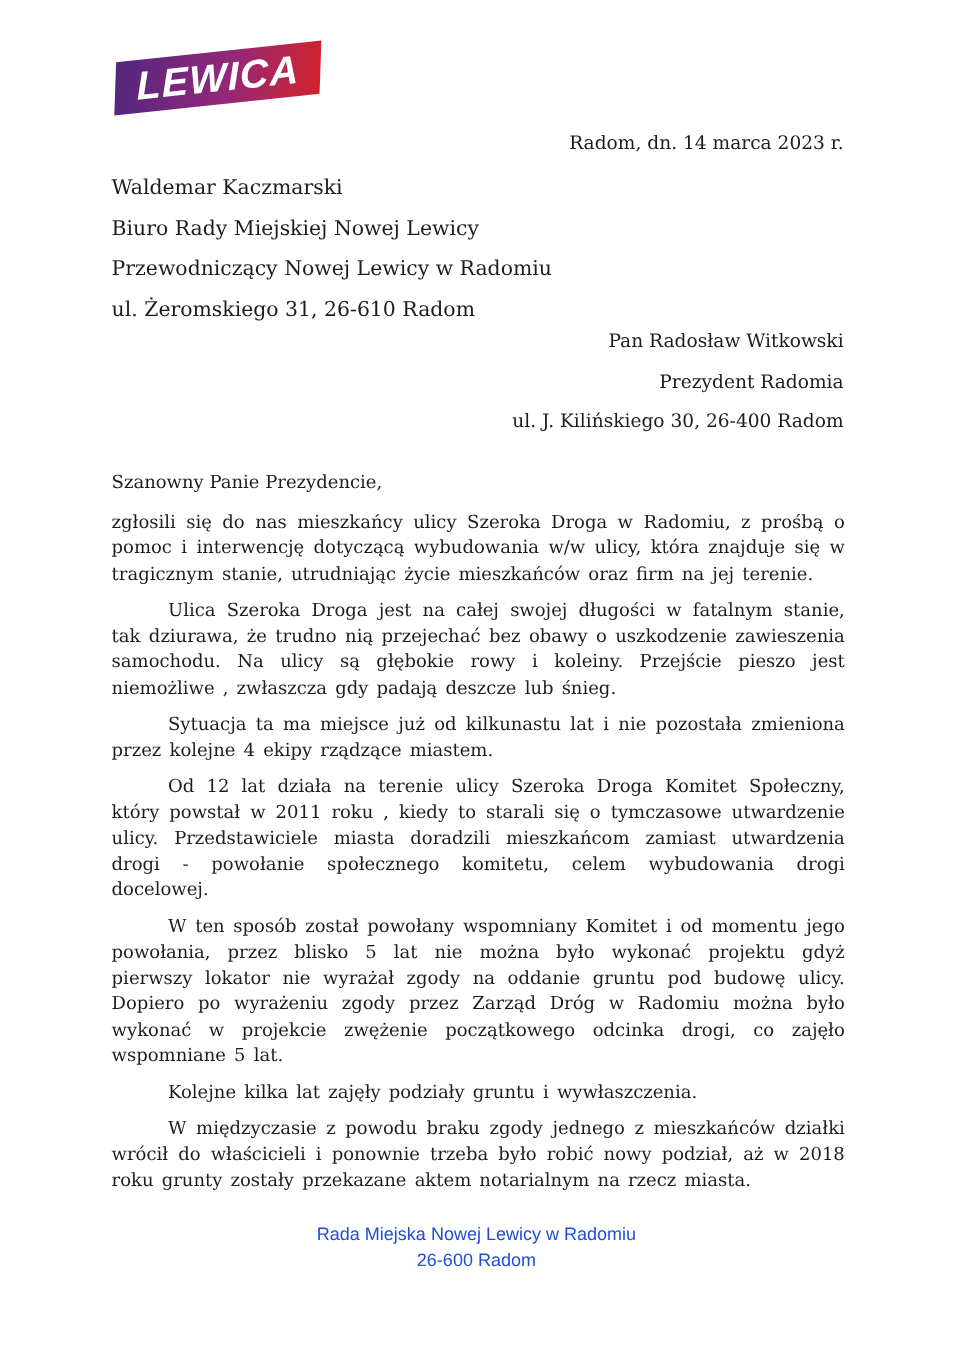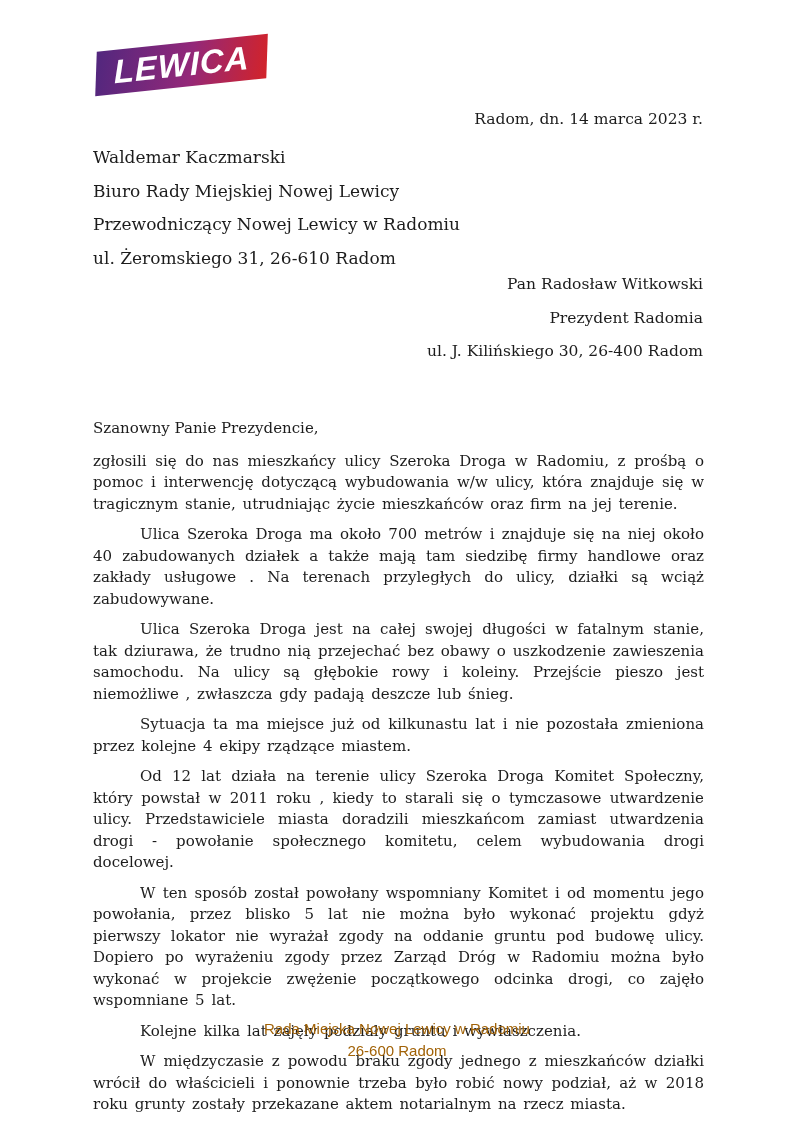--- a/index.html
+++ b/index.html
@@ -70,41 +70,40 @@
   .letter-body {
     position: absolute;
     left: 93px;
     top: 392px;
     width: 611px;
     font-size: 15px;
     line-height: 21.5px;
   }
   .salutation {
     margin-bottom: 11px;
-    margin-top: 26px;
   }
   .para {
     text-align: justify;
     word-spacing: 2px;
     margin-bottom: 9px;
   }
   .para.indent {
     text-indent: 47px;
   }
 
   .footer-block {
     position: absolute;
     left: 0;
     top: 1018px;
     width: 100%;
     text-align: center;
     font-family: "Liberation Sans", sans-serif;
     font-size: 15px;
     line-height: 21.5px;
-    color: #a16207;
+    color: #1d4ed8;
   }
 </style>
 </head>
 <body>
 
 <div class="page">
 
   <div class="logo-banner" style="background: linear-gradient(97deg, rgb(82, 39, 126) 0%, rgb(147, 40, 121) 55%, rgb(210, 35, 42) 100%);">
     <span class="logo-text" style="color: rgb(255, 255, 255);">LEWICA</span>
   </div>
@@ -120,21 +119,20 @@
 
   <div class="recipient-block">
     <div>Pan Radosław Witkowski</div>
     <div>Prezydent Radomia</div>
     <div>ul. J. Kilińskiego 30, 26-400 Radom</div>
   </div>
 
   <div class="letter-body">
     <div class="salutation">Szanowny Panie Prezydencie,</div>
     <p class="para">zgłosili się do nas mieszkańcy ulicy Szeroka Droga w Radomiu, z prośbą o pomoc i interwencję dotyczącą wybudowania w/w ulicy, która znajduje się w tragicznym stanie, utrudniając życie mieszkańców oraz firm na jej terenie.</p>
-    <p class="para indent">Ulica Szeroka Droga ma około 700 metrów i znajduje się na niej około 40 zabudowanych działek a także mają tam siedzibę firmy handlowe oraz zakłady usługowe . Na terenach przyległych do ulicy, działki są wciąż zabudowywane.</p>
     <p class="para indent">Ulica Szeroka Droga jest na całej swojej długości w fatalnym stanie, tak dziurawa, że trudno nią przejechać bez obawy o uszkodzenie zawieszenia samochodu. Na ulicy są głębokie rowy i koleiny. Przejście pieszo jest niemożliwe , zwłaszcza gdy padają deszcze lub śnieg.</p>
     <p class="para indent">Sytuacja ta ma miejsce już od kilkunastu lat i nie pozostała zmieniona przez kolejne 4 ekipy rządzące miastem.</p>
     <p class="para indent">Od 12 lat działa na terenie ulicy Szeroka Droga Komitet Społeczny, który powstał w 2011 roku , kiedy to starali się o tymczasowe utwardzenie ulicy. Przedstawiciele miasta doradzili mieszkańcom zamiast utwardzenia drogi -  powołanie społecznego komitetu, celem wybudowania drogi docelowej.</p>
     <p class="para indent">W ten sposób został powołany wspomniany Komitet i od momentu jego powołania, przez blisko 5 lat nie można było wykonać projektu gdyż pierwszy lokator nie wyrażał zgody na oddanie gruntu pod budowę ulicy. Dopiero po wyrażeniu zgody przez Zarząd Dróg w Radomiu można było wykonać w projekcie zwężenie początkowego odcinka drogi, co zajęło wspomniane 5 lat.</p>
     <p class="para indent">Kolejne kilka lat zajęły podziały gruntu i wywłaszczenia.</p>
     <p class="para indent">W międzyczasie z powodu braku zgody jednego z mieszkańców działki wrócił do właścicieli i ponownie trzeba było robić nowy podział, aż w 2018 roku grunty zostały przekazane aktem notarialnym na rzecz miasta.</p>
   </div>
 
   <div class="footer-block">
     <div>Rada Miejska Nowej Lewicy w Radomiu</div>

